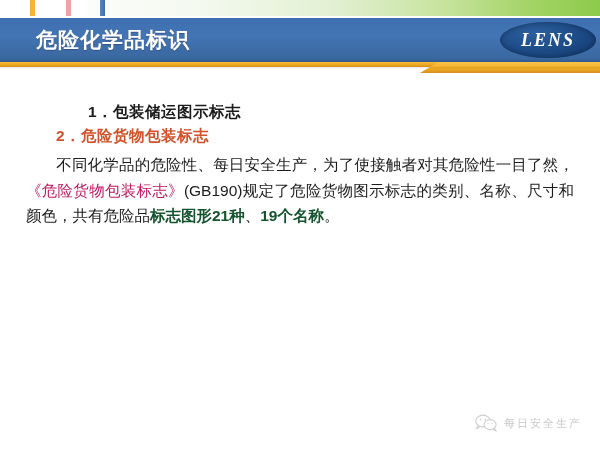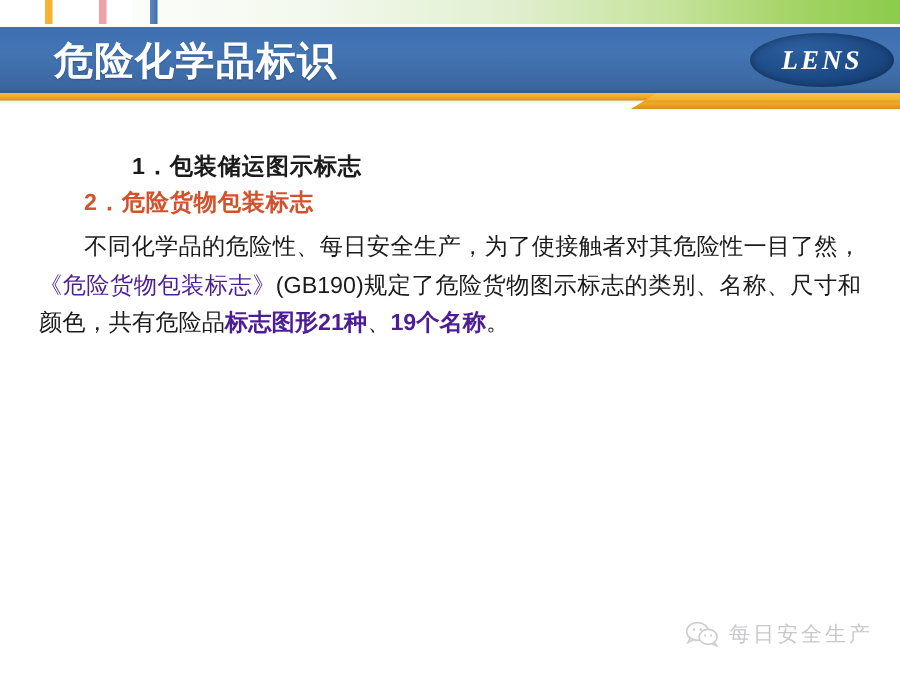--- a/index.html
+++ b/index.html
@@ -44,21 +44,21 @@
   #title-band {
     position: absolute;
     left: 0; top: 18px;
     width: 600px; height: 44px;
     background: linear-gradient(to bottom,
        #3e6fb0 0%, #4374b4 40%, #3a679f 92%, #2f5b91 100%);
   }
   #title-text {
     position: absolute;
     left: 36px; top: 22px;
-    font-size: 26px;
+    font-size: 21px;
     font-weight: bold;
     color: #ffffff;
     letter-spacing: 1px;
     line-height: 36px;
     text-shadow: 0 1px 1px rgba(0,0,0,0.22);
     white-space: nowrap;
   }
 
   
   #lens-logo {
@@ -123,40 +123,40 @@
 
   .para {
     font-size: 15.5px;
     color: #1b1b1b;
     line-height: 25.5px;
     padding: 0 26px 0 26px;
     text-align: justify;
     text-justify: inter-ideograph;
   }
   .para .indent { display: inline-block; width: 30px; }
-  .para .hl-orange { color: #4c1d95; }
-  .para .hl-pink { color: #4c1d95; font-weight: bold; }
+  .para .hl-orange { color: #be185d; }
+  .para .hl-pink { color: #14532d; font-weight: bold; }
 
   #block-1 { margin-top: 0; }
   #block-2 { }
   #para-1 { margin-top: 4px; }
   #para-2 { margin-top: 4px; }
 
   
   #footer-mark {
     position: absolute;
     right: 18px; bottom: 18px;
     display: flex;
     align-items: center;
     gap: 7px;
     opacity: 0.48;
   }
   #wechat-icon { display: block; }
   #footer-text {
-    font-size: 14px;
+    font-size: 11px;
     color: #8d8d93;
     letter-spacing: 2px;
     white-space: nowrap;
   }
 </style>
 </head>
 <body>
 
 <div id="top-strip">
   <div id="top-gradient"></div>

